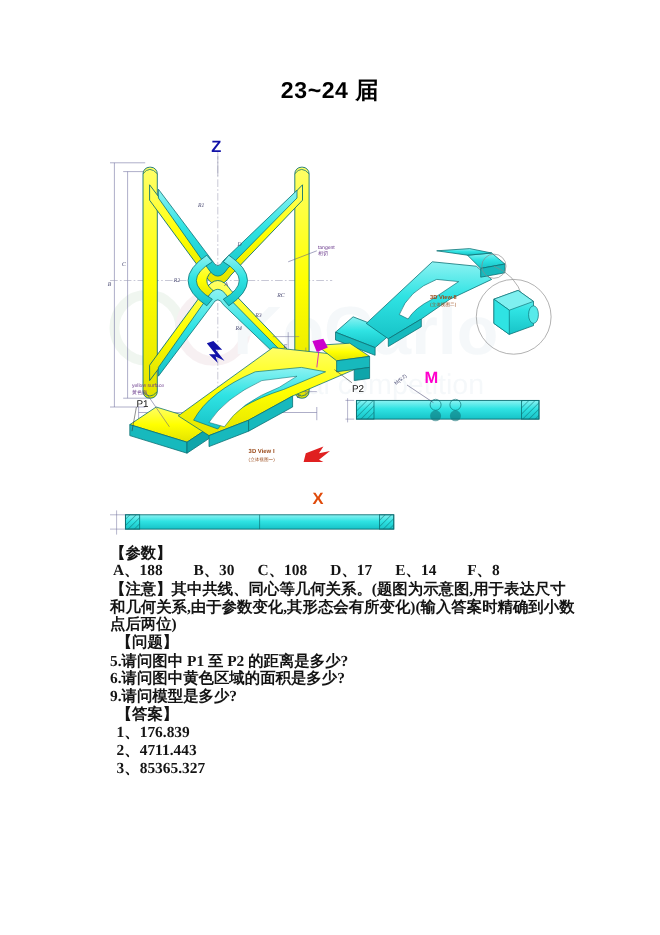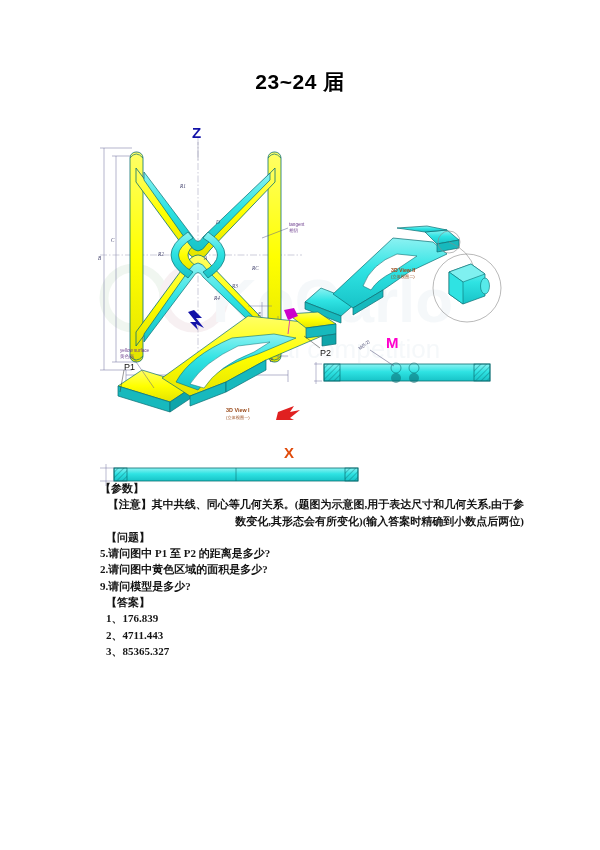--- a/index.html
+++ b/index.html
@@ -22,26 +22,26 @@
   .figure svg{display:block;}
 
   
   .watermark{
     position:absolute;left:92px;top:240px;width:420px;height:150px;
     pointer-events:none;overflow:hidden;
   }
 
   
   .textblock{
-    position:absolute;left:100px;top:480px;width:424px;
+    position:absolute;left:100px;top:496px;width:424px;
     font-family:"Liberation Serif","DejaVu Serif",serif;
-    font-size:11px;line-height:16.3px;font-weight:bold;color:#141414;
+    font-size:14px;line-height:16.3px;font-weight:bold;color:#141414;
   }
   .tline{white-space:nowrap;}
-  .twrap{white-space:normal;text-align:right;}
+  .twrap{white-space:normal;}
   .params{display:block;white-space:pre;}
   .indent1{padding-left:6px;}
   .hdr{letter-spacing:0px;}
 </style>
 </head>
 <body>
 
 <div class="page">
 
   <div class="title">23~24 届</div>
@@ -262,28 +262,29 @@
           <line x1="0" y1="35" x2="14" y2="35"></line>
         </g>
       </g>
     </svg>
   </div>
 
   <div class="textblock">
 
     <div class="tline hdr">【参数】</div>
 
+    <div class="tline params"> A、188        B、30      C、108      D、17      E、14        F、8</div>
 
     <div class="twrap">
       <span>【注意】</span><span>其中共线、同心等几何关系。(题图为示意图,用于表达尺寸和几何关系,由于参数变化,其形态会有所变化)(输入答案时精确到小数点后两位)</span>
     </div>
 
     <div class="tline indent1">【问题】</div>
     <div class="tline">5.请问图中 P1 至 P2 的距离是多少?</div>
-    <div class="tline">2.请问图中黄色区域的面积是多少?</div>
+    <div class="tline">6.请问图中黄色区域的面积是多少?</div>
     <div class="tline">9.请问模型是多少?</div>
 
     <div class="tline indent1">【答案】</div>
     <div class="tline indent1">1、176.839</div>
     <div class="tline indent1">2、4711.443</div>
     <div class="tline indent1">3、85365.327</div>
   </div>
 
 </div>
 

